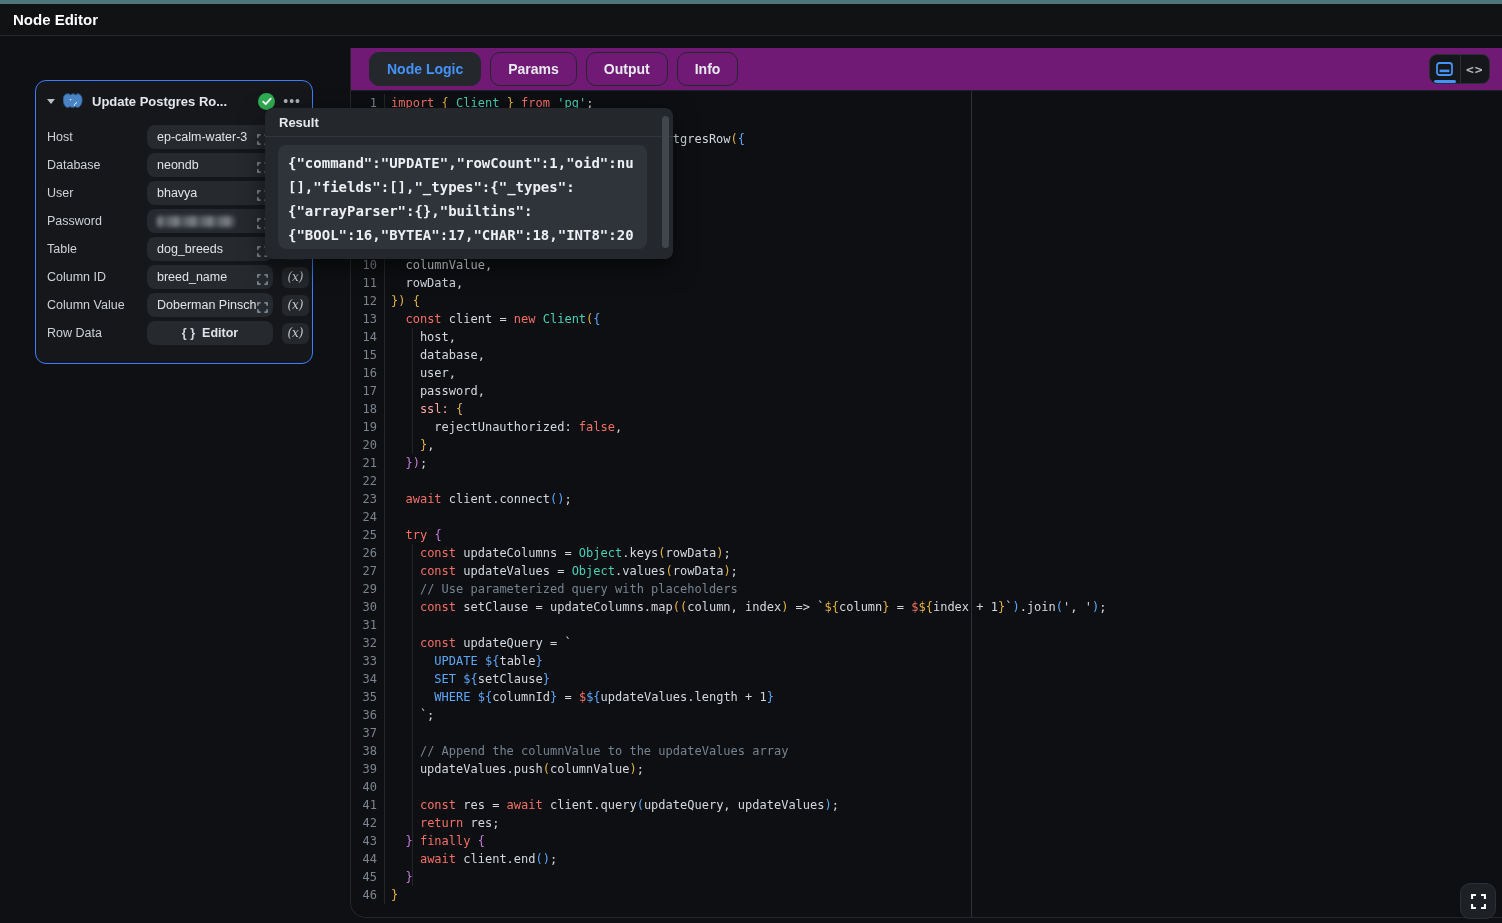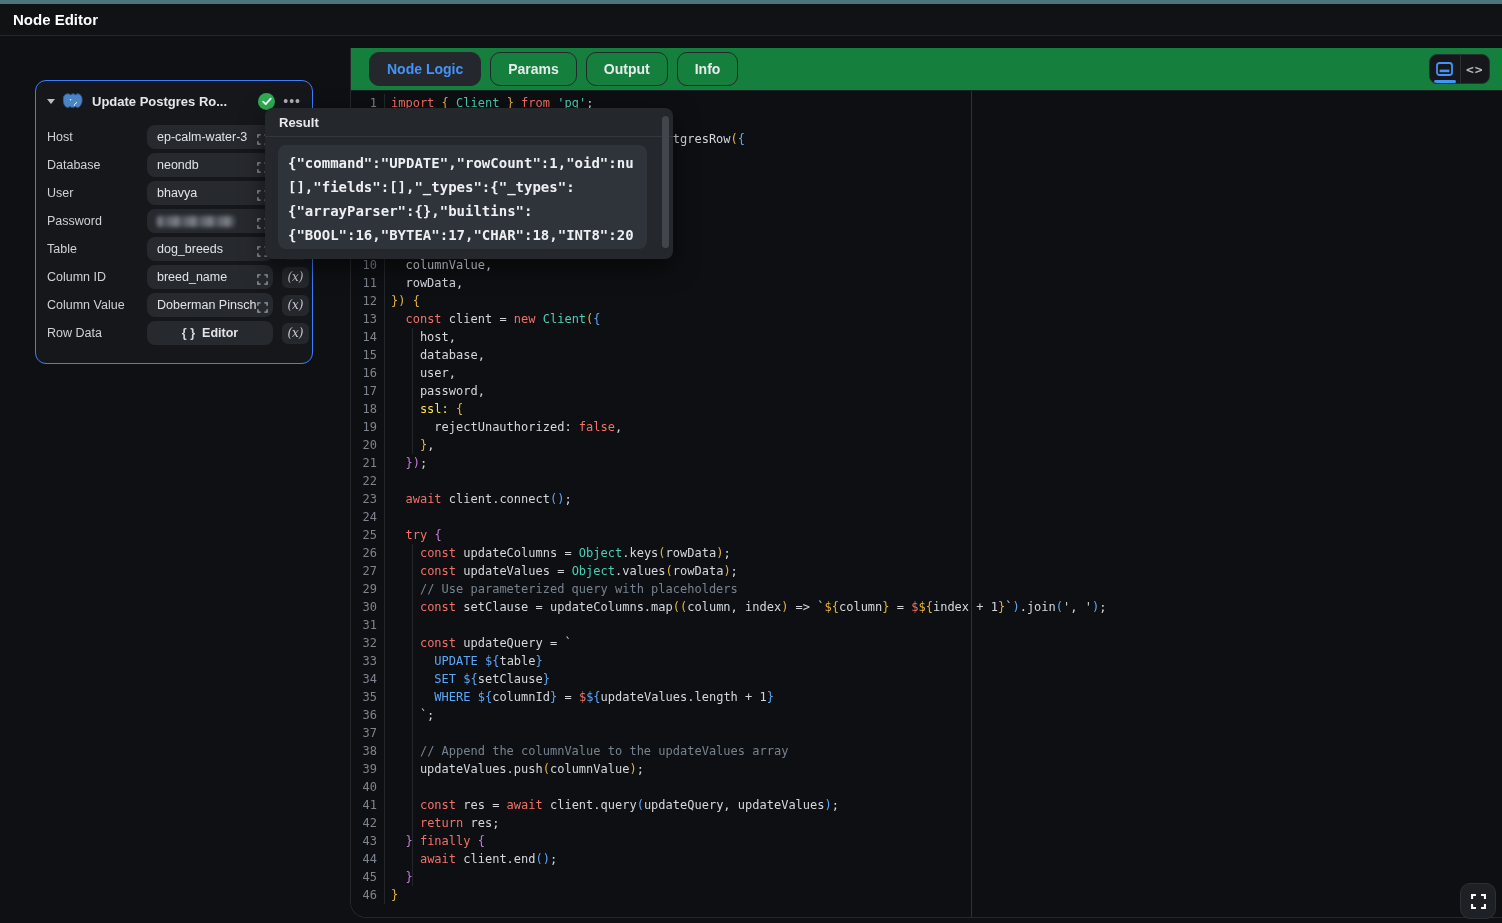--- a/index.html
+++ b/index.html
@@ -15,21 +15,21 @@
   .btn { height:33px; border-radius:10px; display:flex; align-items:center; justify-content:center;
          font-size:14px; font-weight:600; cursor:pointer; padding:0 18px; }
   .btn-dark { background:#17191d; border:1px solid #2e3238; color:#f0f2f5; }
   .btn-test { gap:9px; padding:0 20px; }
   .btn-save { background:#ffffff; color:#0c0d0f; border:1px solid #ffffff; padding:0 20px; }
 
   
   .right-col { position:absolute; left:350px; top:48px; right:0; bottom:5px;
                border-left:1px solid #24272c; border-bottom:1px solid #24272c;
                border-radius:0 0 0 16px; display:flex; flex-direction:column; background:#0d0f12; }
-  .tabbar { height:42px; display:flex; align-items:center; padding-left:18px; gap:9px; background:#15803d; }
+  .tabbar { height:42px; display:flex; align-items:center; padding-left:18px; gap:9px; background:#701a75; }
   .tab { height:34px; padding:0 17px; border-radius:10px; display:flex; align-items:center;
          font-size:14px; font-weight:600; color:#e8eaee; border:1px solid #24272c; background:transparent; cursor:pointer; }
   .tab.active { background:#24282d; border-color:#24282d; color:#4493f8; }
   .view-toggle { margin-left:auto; margin-right:12px; height:30px; width:61px; display:flex;
                  background:#15171b; border:1px solid #2b2f34; border-radius:8px; overflow:hidden; }
   .vt-cell { width:50%; display:flex; align-items:center; justify-content:center; position:relative; cursor:pointer; }
   .vt-cell + .vt-cell { border-left:1px solid #2b2f34; }
   .vt-underline { position:absolute; bottom:0; left:4px; right:4px; height:3px; background:#4493f8; border-radius:2px; }
   .vt-code { color:#b3bac2; font-size:13px; font-weight:bold; letter-spacing:1px; font-family:"DejaVu Sans Mono", monospace; }
 
@@ -130,21 +130,21 @@
         <div class="cl"><span class="ln">8</span><span class="lc"><span style="color: rgb(212, 216, 221);">  table,</span></span></div>
         <div class="cl"><span class="ln">9</span><span class="lc"><span style="color: rgb(212, 216, 221);">  columnId,</span></span></div>
         <div class="cl"><span class="ln">10</span><span class="lc"><span style="color: rgb(212, 216, 221);">  columnValue,</span></span></div>
         <div class="cl"><span class="ln">11</span><span class="lc"><span style="color: rgb(212, 216, 221);">  rowData,</span></span></div>
         <div class="cl"><span class="ln">12</span><span class="lc"><span style="color: rgb(227, 179, 65);">})</span><span style="color: rgb(212, 216, 221);"> </span><span style="color: rgb(227, 179, 65);">{</span></span></div>
         <div class="cl"><span class="ln">13</span><span class="lc"><span style="color: rgb(212, 216, 221);">  </span><span style="color: rgb(244, 112, 103);">const</span><span style="color: rgb(212, 216, 221);"> client = </span><span style="color: rgb(244, 112, 103);">new</span><span style="color: rgb(212, 216, 221);"> </span><span style="color: rgb(72, 208, 181);">Client</span><span style="color: rgb(227, 179, 65);">(</span><span style="color: rgb(92, 167, 247);">{</span></span></div>
         <div class="cl"><span class="ln">14</span><span class="lc"><span style="color: rgb(212, 216, 221);">    host,</span></span></div>
         <div class="cl"><span class="ln">15</span><span class="lc"><span style="color: rgb(212, 216, 221);">    database,</span></span></div>
         <div class="cl"><span class="ln">16</span><span class="lc"><span style="color: rgb(212, 216, 221);">    user,</span></span></div>
         <div class="cl"><span class="ln">17</span><span class="lc"><span style="color: rgb(212, 216, 221);">    password,</span></span></div>
-        <div class="cl"><span class="ln">18</span><span class="lc"><span style="color: #fde047; text-align: center;">    ssl: </span><span style="color: rgb(227, 179, 65);">{</span></span></div>
+        <div class="cl"><span class="ln">18</span><span class="lc"><span style="color: #fca5a5; text-align: center;">    ssl: </span><span style="color: rgb(227, 179, 65);">{</span></span></div>
         <div class="cl"><span class="ln">19</span><span class="lc"><span style="color: rgb(212, 216, 221);">      rejectUnauthorized: </span><span style="color: rgb(244, 112, 103);">false</span><span style="color: rgb(212, 216, 221);">,</span></span></div>
         <div class="cl"><span class="ln">20</span><span class="lc"><span style="color: rgb(212, 216, 221);">    </span><span style="color: rgb(227, 179, 65);">}</span><span style="color: rgb(212, 216, 221);">,</span></span></div>
         <div class="cl"><span class="ln">21</span><span class="lc"><span style="color: rgb(212, 216, 221);">  </span><span style="color: rgb(197, 123, 219);">})</span><span style="color: rgb(212, 216, 221);">;</span></span></div>
         <div class="cl"><span class="ln">22</span><span class="lc"></span></div>
         <div class="cl"><span class="ln">23</span><span class="lc"><span style="color: rgb(212, 216, 221);">  </span><span style="color: rgb(244, 112, 103);">await</span><span style="color: rgb(212, 216, 221);"> client.connect</span><span style="color: rgb(92, 167, 247);">()</span><span style="color: rgb(212, 216, 221);">;</span></span></div>
         <div class="cl"><span class="ln">24</span><span class="lc"></span></div>
         <div class="cl"><span class="ln">25</span><span class="lc"><span style="color: rgb(212, 216, 221);">  </span><span style="color: rgb(244, 112, 103);">try</span><span style="color: rgb(212, 216, 221);"> </span><span style="color: rgb(197, 123, 219);">{</span></span></div>
         <div class="cl"><span class="ln">26</span><span class="lc"><span style="color: rgb(212, 216, 221);">    </span><span style="color: rgb(244, 112, 103);">const</span><span style="color: rgb(212, 216, 221);"> updateColumns = </span><span style="color: rgb(72, 208, 181);">Object</span><span style="color: rgb(212, 216, 221);">.keys</span><span style="color: rgb(227, 179, 65);">(</span><span style="color: rgb(212, 216, 221);">rowData</span><span style="color: rgb(227, 179, 65);">)</span><span style="color: rgb(212, 216, 221);">;</span></span></div>
         <div class="cl"><span class="ln">27</span><span class="lc"><span style="color: rgb(212, 216, 221);">    </span><span style="color: rgb(244, 112, 103);">const</span><span style="color: rgb(212, 216, 221);"> updateValues = </span><span style="color: rgb(72, 208, 181);">Object</span><span style="color: rgb(212, 216, 221);">.values</span><span style="color: rgb(227, 179, 65);">(</span><span style="color: rgb(212, 216, 221);">rowData</span><span style="color: rgb(227, 179, 65);">)</span><span style="color: rgb(212, 216, 221);">;</span></span></div>
         <div class="cl"><span class="ln">29</span><span class="lc"><span style="color: rgb(212, 216, 221);">    </span><span style="color: rgb(118, 131, 144);">// Use parameterized query with placeholders</span></span></div>

